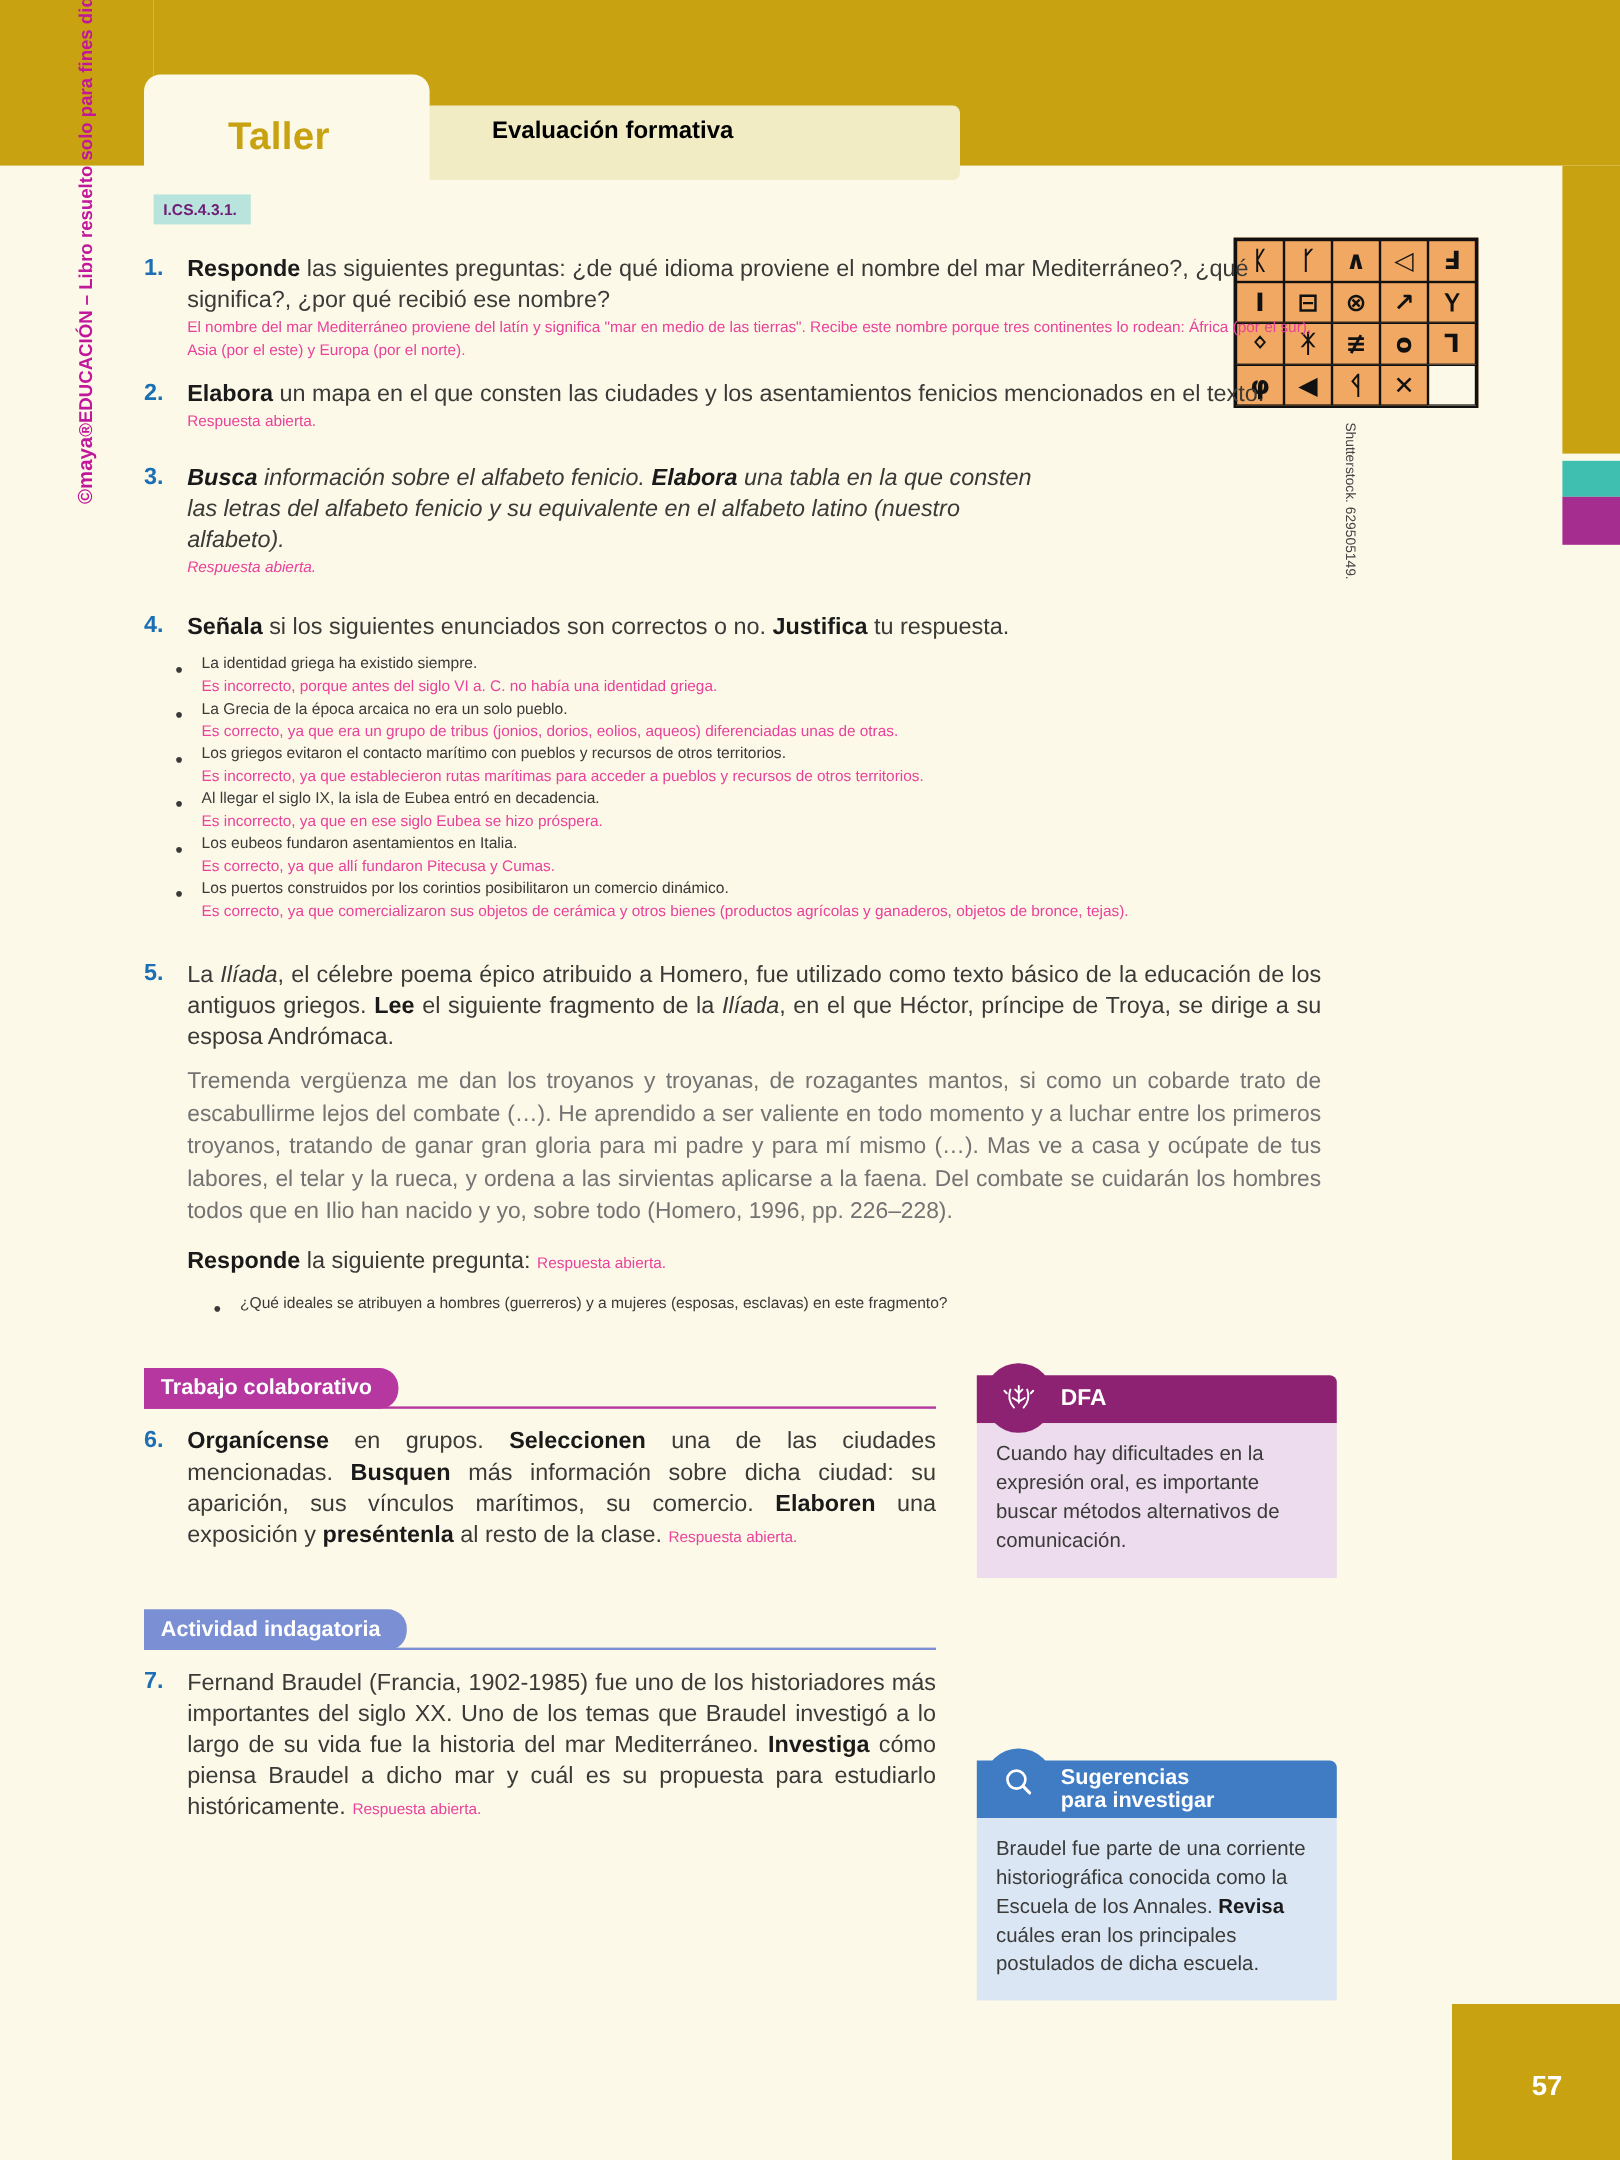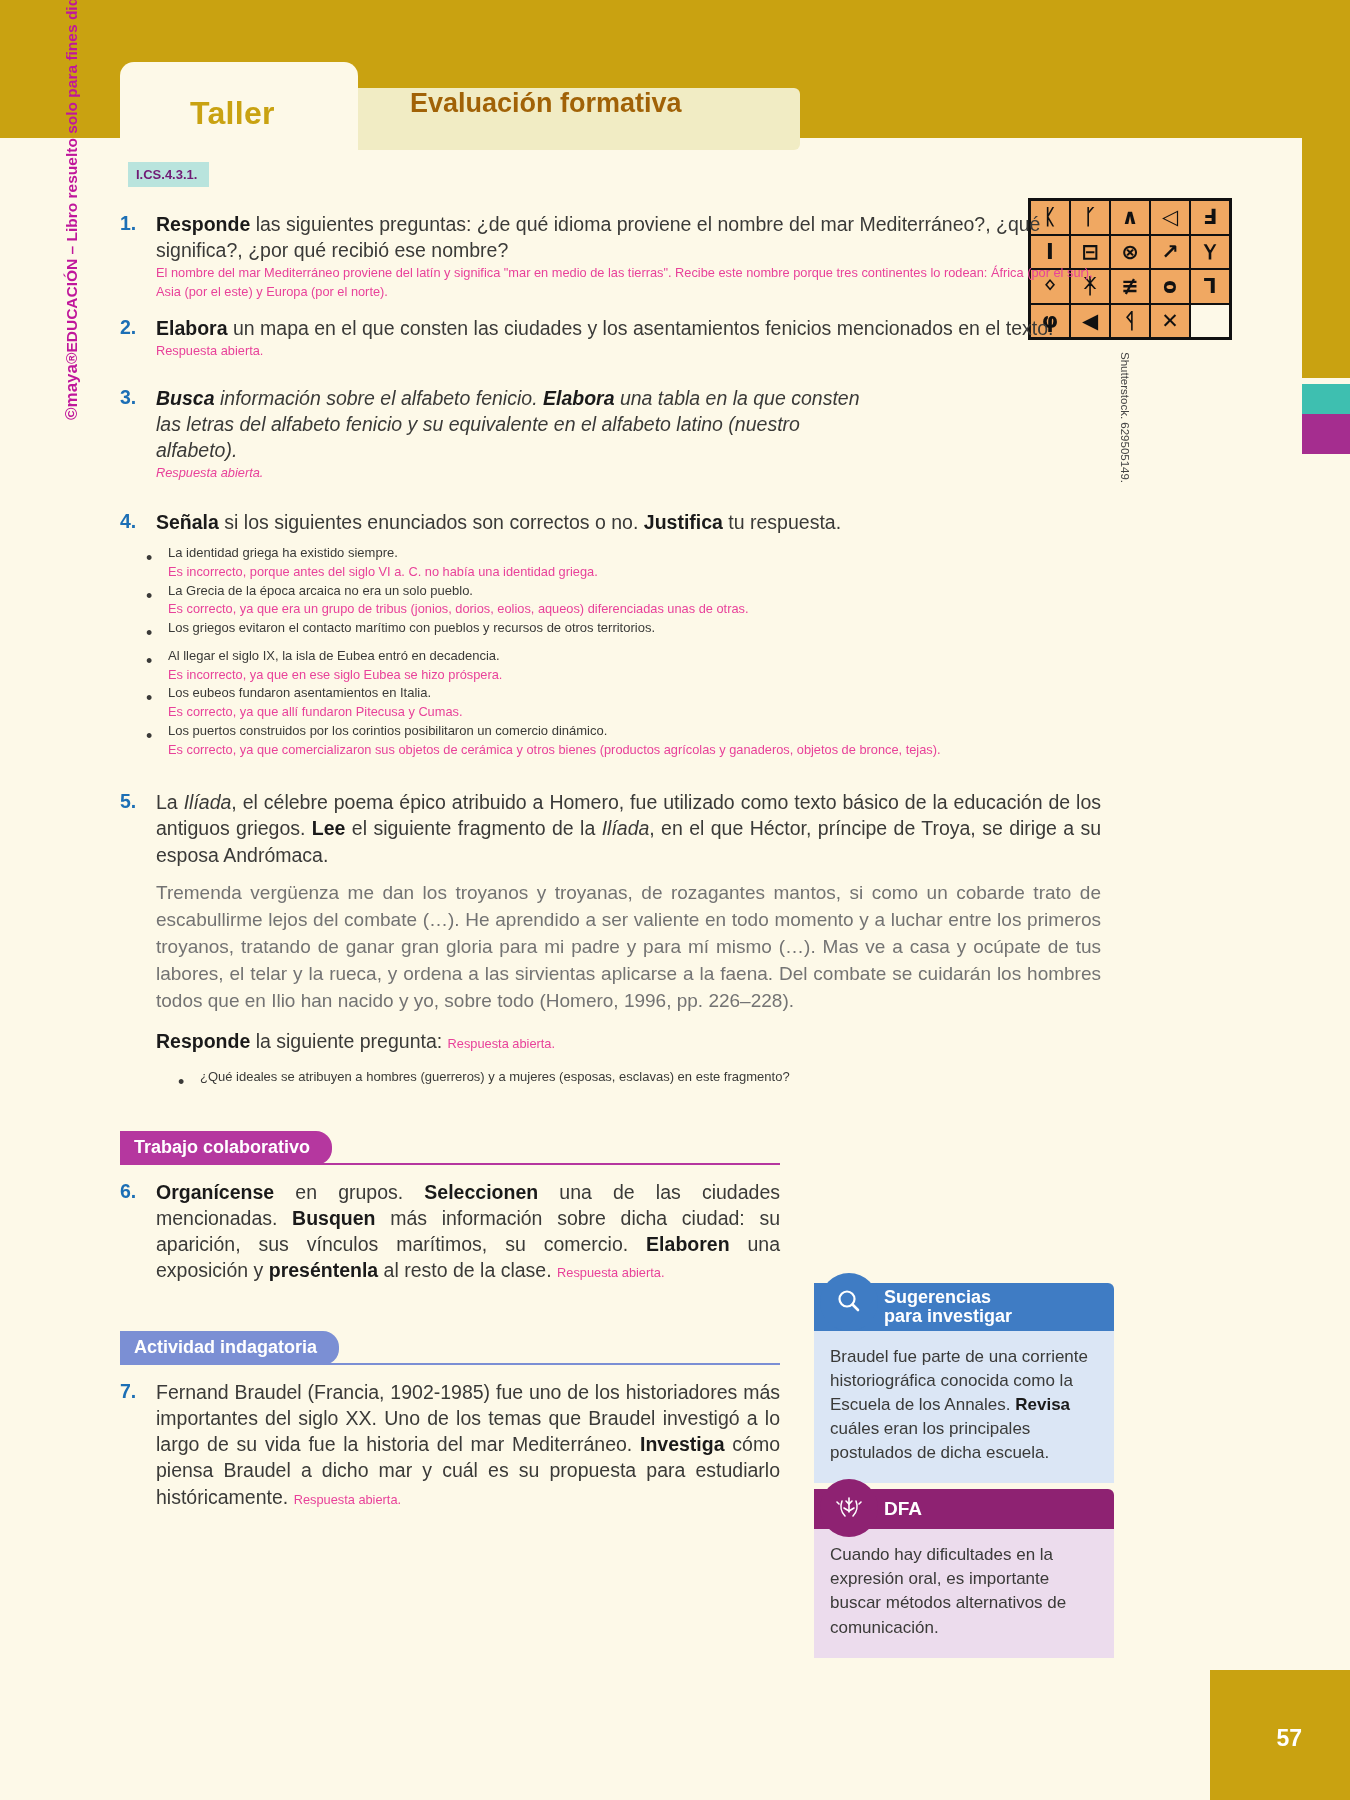--- a/index.html
+++ b/index.html
@@ -10,21 +10,21 @@
     overflow:hidden;
     position:relative;
   }
   
   #page{position:relative;width:1350px;height:1800px;background:#fdf9e8;border-radius:24px;}
   .gold-left{position:absolute;left:0;top:0;width:128px;height:138px;background:#c9a211;}
   .gold-right{position:absolute;left:128px;top:0;right:0;height:138px;background:#c9a211;}
   .band-cream{position:absolute;left:352px;top:88px;width:448px;height:62px;background:#f1ecc4;border-radius:0 6px 6px 0;}
   .tab-white{position:absolute;left:120px;top:62px;width:238px;height:88px;background:#fdf9e8;border-radius:14px 14px 0 0;}
   .tab-taller{position:absolute;left:190px;top:95px;font-size:32px;font-weight:bold;color:#c9a211;letter-spacing:.3px;}
-  .tab-eval{position:absolute;left:410px;top:88px;font-size:27px;font-weight:bold;color:#a16207;}
+  .tab-eval{position:absolute;left:410px;top:98px;font-size:20px;font-weight:bold;color:#000000;}
 
   .right-bar-wrap{position:absolute;right:0;top:138px;width:48px;bottom:0;}
   .rb-gold{position:absolute;right:0;top:0;width:48px;height:240px;background:#c9a211;}
   .rb-teal{position:absolute;right:0;top:246px;width:48px;height:30px;background:#3ebfb0;}
   .rb-purple{position:absolute;right:0;top:276px;width:48px;height:40px;background:#a52d8f;}
   .footer-gold{position:absolute;right:0;bottom:0;width:140px;height:130px;background:#c9a211;}
   .page-num{position:absolute;right:48px;bottom:48px;color:#fff;font-size:23px;font-weight:bold;}
 
   
   .sidebar-vert{
@@ -188,20 +188,21 @@
         <div class="dot">•</div>
         <div class="bt">
           <div class="stmt">La Grecia de la época arcaica no era un solo pueblo.</div>
           <div class="ans">Es correcto, ya que era un grupo de tribus (jonios, dorios, eolios, aqueos) diferenciadas unas de otras.</div>
         </div>
       </div>
       <div class="bl">
         <div class="dot">•</div>
         <div class="bt">
           <div class="stmt">Los griegos evitaron el contacto marítimo con pueblos y recursos de otros territorios.</div>
+          <div class="ans">Es incorrecto, ya que establecieron rutas marítimas para acceder a pueblos y recursos de otros territorios.</div>
         </div>
       </div>
       <div class="bl">
         <div class="dot">•</div>
         <div class="bt">
           <div class="stmt">Al llegar el siglo IX, la isla de Eubea entró en decadencia.</div>
           <div class="ans">Es incorrecto, ya que en ese siglo Eubea se hizo próspera.</div>
         </div>
       </div>
       <div class="bl">
@@ -262,52 +263,52 @@
             <div class="qnum">7.</div>
             <div class="qbody" style="text-align:justify;">
               <span>Fernand Braudel (Francia, 1902-1985) fue uno de los historiadores más importantes del siglo XX. Uno de los temas que Braudel investigó a lo largo de su vida fue la historia del mar Mediterráneo. </span><b>Investiga</b><span> cómo piensa Braudel a dicho mar y cuál es su propuesta para estudiarlo históricamente. </span><span class="ans-inline">Respuesta abierta.</span>
             </div>
           </div>
         </div>
 
       </div>
 
       <div class="rightcol">
-
-        <div class="sidebox" style="margin-top:152px;">
-          <div class="sb-icon blue">
-            <svg width="34" height="34" viewBox="0 0 34 34" aria-hidden="true">
-              <circle cx="15" cy="14" r="7.5" fill="none" stroke="#ffffff" stroke-width="2.2"></circle>
-              <line x1="20.5" y1="19.5" x2="26" y2="25" stroke="#ffffff" stroke-width="2.6" stroke-linecap="round"></line>
-            </svg>
-          </div>
-          <div class="sb-head blue two">
-            <span>Sugerencias</span>
-            <span>para investigar</span>
-          </div>
-          <div class="sb-body blue">
-            <span>Braudel fue parte de una corriente historiográfica conocida como la Escuela de los Annales. </span><b>Revisa</b><span> cuáles eran los principales postulados de dicha escuela.</span>
-          </div>
-        </div>
 
         <div class="sidebox">
           <div class="sb-icon">
             <svg width="36" height="36" viewBox="0 0 36 36" aria-hidden="true">
               <g fill="none" stroke="#ffffff" stroke-width="1.6" stroke-linecap="round">
                 <path d="M14 26 C10 22 9 16 11 11"></path>
                 <path d="M22 26 C26 22 27 16 25 11"></path>
                 <path d="M18 8 L18 22"></path>
                 <path d="M15 11 L18 14 L21 11"></path>
                 <path d="M13 18 L18 21 L23 18"></path>
                 <path d="M8 14 L6 12"></path>
                 <path d="M28 14 L30 12"></path>
               </g>
             </svg>
           </div>
           <div class="sb-head">DFA</div>
           <div class="sb-body">Cuando hay dificultades en la expresión oral, es importante buscar métodos alternativos de comunicación.</div>
         </div>
 
+        <div class="sidebox" style="margin-top:152px;">
+          <div class="sb-icon blue">
+            <svg width="34" height="34" viewBox="0 0 34 34" aria-hidden="true">
+              <circle cx="15" cy="14" r="7.5" fill="none" stroke="#ffffff" stroke-width="2.2"></circle>
+              <line x1="20.5" y1="19.5" x2="26" y2="25" stroke="#ffffff" stroke-width="2.6" stroke-linecap="round"></line>
+            </svg>
+          </div>
+          <div class="sb-head blue two">
+            <span>Sugerencias</span>
+            <span>para investigar</span>
+          </div>
+          <div class="sb-body blue">
+            <span>Braudel fue parte de una corriente historiográfica conocida como la Escuela de los Annales. </span><b>Revisa</b><span> cuáles eran los principales postulados de dicha escuela.</span>
+          </div>
+        </div>
+
       </div>
     </div>
 
   </div>
 </div>
 
 </body></html>

